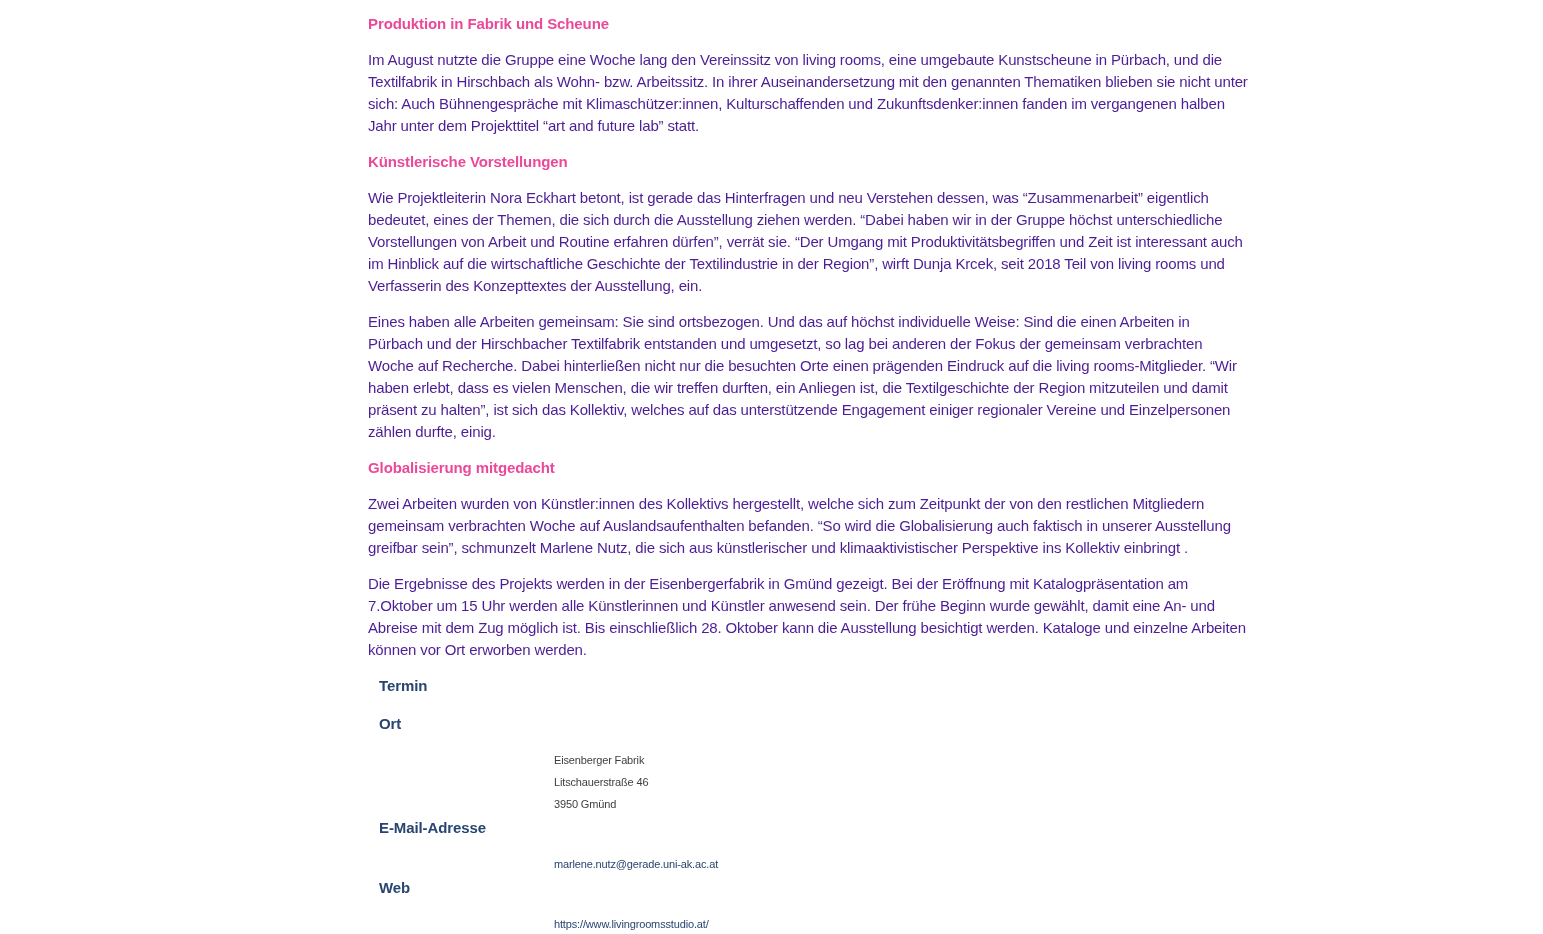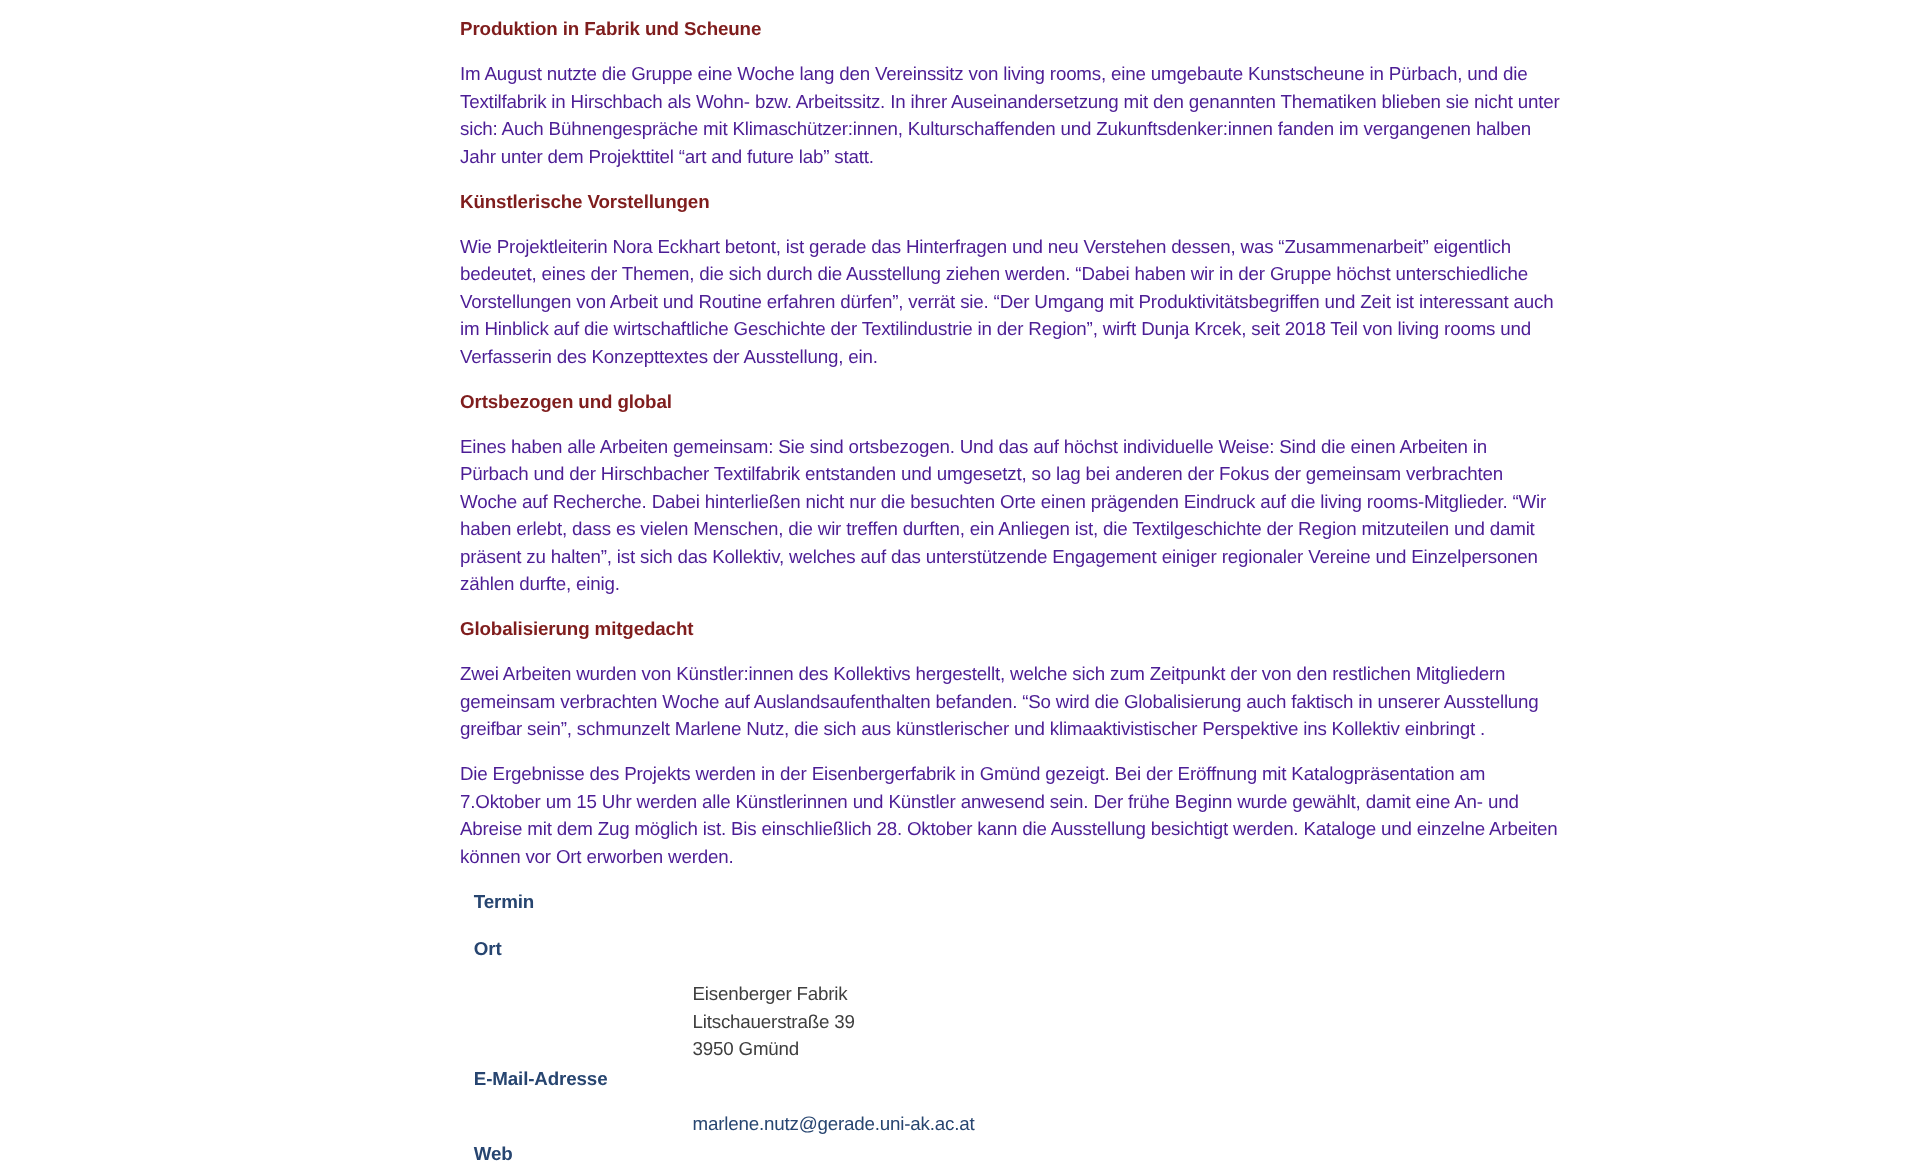--- a/index.html
+++ b/index.html
@@ -20,21 +20,21 @@
   .content {
     position: absolute;
     left: 368px;
     top: 13px;
     width: 880px;
   }
   .section-heading {
     font-size: 15px;
     line-height: 22px;
     font-weight: 700;
-    color: #7f1d1d;
+    color: #ec4899;
     margin: 0 0 14px 0;
     letter-spacing: -0.1px;
   }
   .section-paragraph {
     font-size: 15px;
     line-height: 22px;
     font-weight: 400;
     color: #4c1d95;
     margin: 0 0 14px 0;
     letter-spacing: -0.15px;
@@ -49,21 +49,21 @@
   }
   .details-label {
     flex: 0 0 175px;
     font-size: 15px;
     line-height: 22px;
     font-weight: 700;
     color: #274570;
     letter-spacing: -0.1px;
   }
   .details-value {
-    font-size: 15px;
+    font-size: 11px;
     line-height: 22px;
     color: #3e3e3e;
     letter-spacing: -0.15px;
     margin-top: 36px;
   }
   .details-value a {
     color: #274570;
     text-decoration: none;
     cursor: pointer;
   }
@@ -99,21 +99,20 @@
       <h4 class="section-heading">Produktion in Fabrik und Scheune</h4>
       <p class="section-paragraph">Im August nutzte die Gruppe eine Woche lang den Vereinssitz von living rooms, eine umgebaute Kunstscheune in Pürbach, und die Textilfabrik in Hirschbach als Wohn- bzw. Arbeitssitz. In ihrer Auseinandersetzung mit den genannten Thematiken blieben sie nicht unter sich: Auch Bühnengespräche mit Klimaschützer:innen, Kulturschaffenden und Zukunftsdenker:innen fanden im vergangenen halben Jahr unter dem Projekttitel “art and future lab” statt.</p>
     </section>
 
     <section>
       <h4 class="section-heading">Künstlerische Vorstellungen</h4>
       <p class="section-paragraph">Wie Projektleiterin Nora Eckhart betont, ist gerade das Hinterfragen und neu Verstehen dessen, was “Zusammenarbeit” eigentlich bedeutet, eines der Themen, die sich durch die Ausstellung ziehen werden. “Dabei haben wir in der Gruppe höchst unterschiedliche Vorstellungen von Arbeit und Routine erfahren dürfen”, verrät sie. “Der Umgang mit Produktivitätsbegriffen und Zeit ist interessant auch im Hinblick auf die wirtschaftliche Geschichte der Textilindustrie in der Region”, wirft Dunja Krcek, seit 2018 Teil von living rooms und Verfasserin des Konzepttextes der Ausstellung, ein.</p>
     </section>
 
     <section>
-      <h4 class="section-heading">Ortsbezogen und global</h4>
       <p class="section-paragraph">Eines haben alle Arbeiten gemeinsam: Sie sind ortsbezogen. Und das auf höchst individuelle Weise: Sind die einen Arbeiten in Pürbach und der Hirschbacher Textilfabrik entstanden und umgesetzt, so lag bei anderen der Fokus der gemeinsam verbrachten Woche auf Recherche. Dabei hinterließen nicht nur die besuchten Orte einen prägenden Eindruck auf die living rooms-Mitglieder. “Wir haben erlebt, dass es vielen Menschen, die wir treffen durften, ein Anliegen ist, die Textilgeschichte der Region mitzuteilen und damit präsent zu halten”, ist sich das Kollektiv, welches auf das unterstützende Engagement einiger regionaler Vereine und Einzelpersonen zählen durfte, einig.</p>
     </section>
 
     <section>
       <h4 class="section-heading">Globalisierung mitgedacht</h4>
       <p class="section-paragraph">Zwei Arbeiten wurden von Künstler:innen des Kollektivs hergestellt, welche sich zum Zeitpunkt der von den restlichen Mitgliedern gemeinsam verbrachten Woche auf Auslandsaufenthalten befanden. “So wird die Globalisierung auch faktisch in unserer Ausstellung greifbar sein”, schmunzelt Marlene Nutz, die sich aus künstlerischer und klimaaktivistischer Perspektive ins Kollektiv einbringt .</p>
     </section>
 
     <section>
       <p class="section-paragraph">Die Ergebnisse des Projekts werden in der Eisenbergerfabrik in Gmünd gezeigt. Bei der Eröffnung mit Katalogpräsentation am 7.Oktober um 15 Uhr werden alle Künstlerinnen und Künstler anwesend sein. Der frühe Beginn wurde gewählt, damit eine An- und Abreise mit dem Zug möglich ist. Bis einschließlich 28. Oktober kann die Ausstellung besichtigt werden. Kataloge und einzelne Arbeiten können vor Ort erworben werden.</p>
@@ -121,21 +120,21 @@
 
     <div class="details">
       <div class="details-row">
         <div class="details-label">Termin</div>
         <div class="details-value"></div>
       </div>
       <div class="details-row">
         <div class="details-label">Ort</div>
         <div class="details-value">
           <div>Eisenberger Fabrik</div>
-          <div>Litschauerstraße 39</div>
+          <div>Litschauerstraße 46</div>
           <div>3950 Gmünd</div>
         </div>
       </div>
       <div class="details-row">
         <div class="details-label">E-Mail-Adresse</div>
         <div class="details-value">
           <a>marlene.nutz@gerade.uni-ak.ac.at</a>
         </div>
       </div>
       <div class="details-row">

